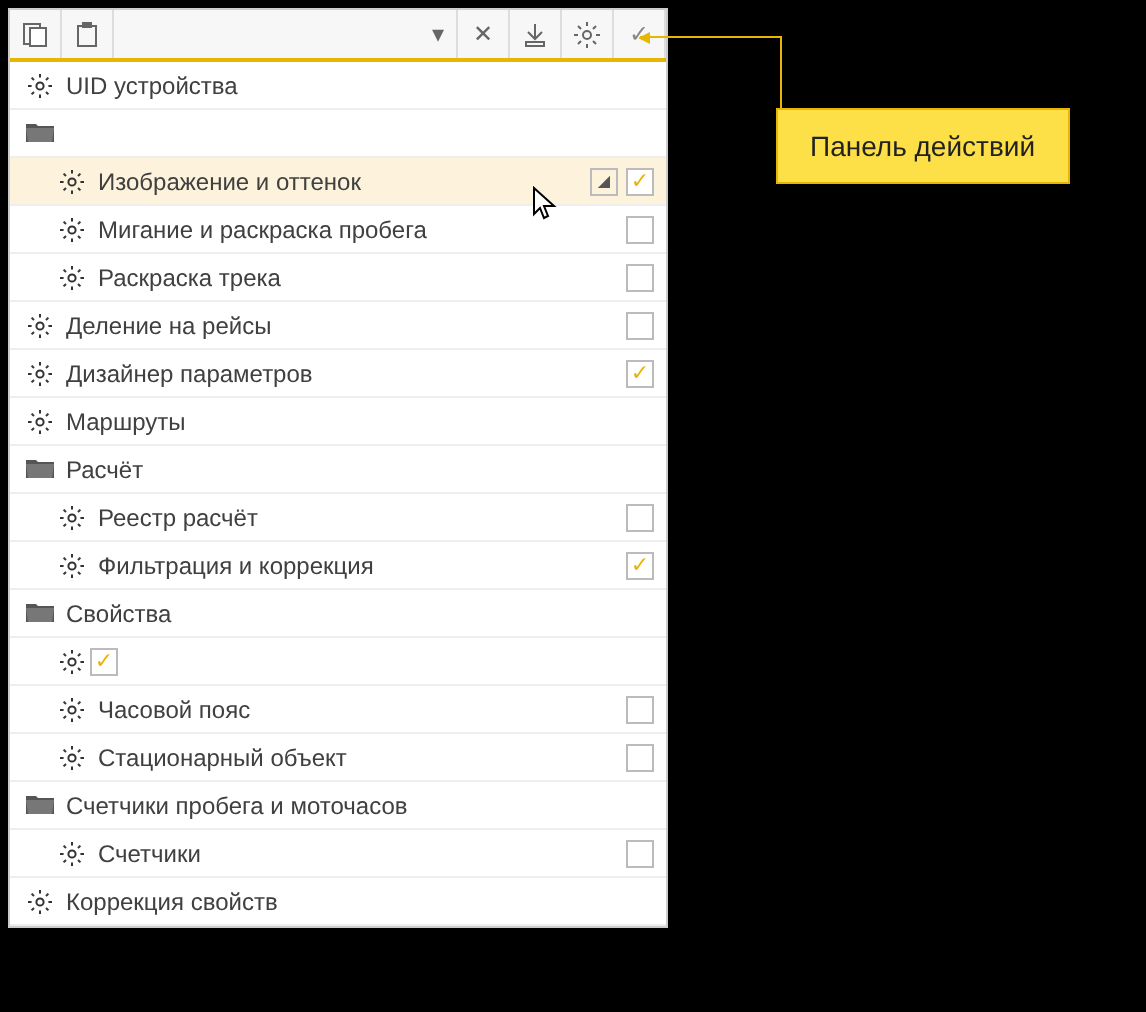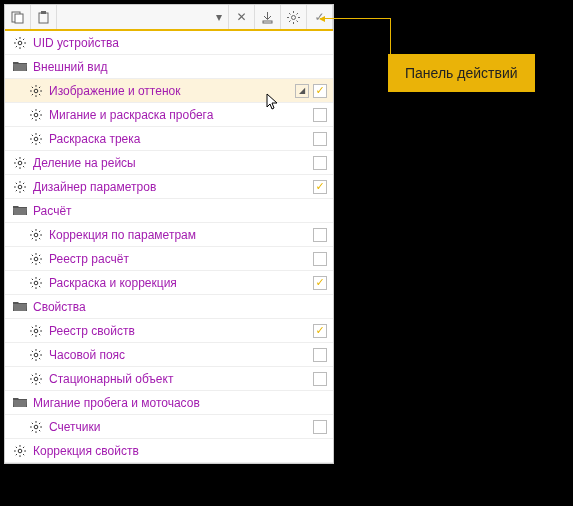--- a/index.html
+++ b/index.html
@@ -58,21 +58,21 @@
     width: 18px;
     display: flex;
     align-items: center;
     justify-content: center;
     margin-left: 6px;
     color: #444;
   }
   .row .label {
     flex: 1;
     padding-left: 4px;
-    color: #a21caf;
+    color: #404040;
     white-space: nowrap;
     overflow: hidden;
   }
   .row .cb {
     width: 14px; height: 14px;
     border: 1px solid #bbb;
     background: #fff;
     display: flex;
     align-items: center;
     justify-content: center;
@@ -102,21 +102,21 @@
     content: "";
     position: absolute;
     left: -4px; top: -3px;
     border: 3px solid transparent;
     border-right: 6px solid #e8b500;
   }
   .callout-box {
     position: absolute;
     left: 388px; top: 54px;
     border: 1px solid #e8b500;
-    background: #eab308;
+    background: #fde047;
     padding: 10px 16px;
     font-size: 14px;
     color: #222;
   }
   .callout-conn {
     position: absolute;
     left: 390px; top: 18px;
     width: 1px; height: 36px;
     background: #e8b500;
   }
@@ -180,21 +180,20 @@
         </span>
         <span class="label">UID устройства</span>
       </li>
       <li class="row">
         <span class="icon-cell">
           <svg width="14" height="11" viewBox="0 0 14 11">
             <path d="M0 1h5l1 1h8v8H0z" fill="#555"></path>
             <path d="M0 3h14l-1 7H1z" fill="#777"></path>
           </svg>
         </span>
-        <span class="label">Внешний вид</span>
       </li>
       <li class="row indent sel">
         <span class="icon-cell">
           <svg width="12" height="12" viewBox="0 0 12 12">
             <circle cx="6" cy="6" r="1.8" fill="none" stroke="#333" stroke-width="1"></circle>
             <path d="M6 0v1.8M6 10.2V12M0 6h1.8M10.2 6H12M1.8 1.8l1.2 1.2M9 9l1.2 1.2M10.2 1.8L9 3M3 9l-1.2 1.2" stroke="#333" stroke-width="1"></path>
           </svg>
         </span>
         <span class="label">Изображение и оттенок</span>
         <span class="dd">◢</span>
@@ -235,74 +234,72 @@
           <svg width="12" height="12" viewBox="0 0 12 12">
             <circle cx="6" cy="6" r="1.8" fill="none" stroke="#333" stroke-width="1"></circle>
             <path d="M6 0v1.8M6 10.2V12M0 6h1.8M10.2 6H12M1.8 1.8l1.2 1.2M9 9l1.2 1.2M10.2 1.8L9 3M3 9l-1.2 1.2" stroke="#333" stroke-width="1"></path>
           </svg>
         </span>
         <span class="label">Дизайнер параметров</span>
         <span class="cb">✓</span>
       </li>
       <li class="row">
         <span class="icon-cell">
+          <svg width="12" height="12" viewBox="0 0 12 12">
+            <circle cx="6" cy="6" r="1.8" fill="none" stroke="#333" stroke-width="1"></circle>
+            <path d="M6 0v1.8M6 10.2V12M0 6h1.8M10.2 6H12M1.8 1.8l1.2 1.2M9 9l1.2 1.2M10.2 1.8L9 3M3 9l-1.2 1.2" stroke="#333" stroke-width="1"></path>
+          </svg>
+        </span>
+        <span class="label">Маршруты</span>
+      </li>
+      <li class="row">
+        <span class="icon-cell">
           <svg width="14" height="11" viewBox="0 0 14 11">
             <path d="M0 1h5l1 1h8v8H0z" fill="#555"></path>
             <path d="M0 3h14l-1 7H1z" fill="#777"></path>
           </svg>
         </span>
         <span class="label">Расчёт</span>
       </li>
       <li class="row indent">
         <span class="icon-cell">
           <svg width="12" height="12" viewBox="0 0 12 12">
             <circle cx="6" cy="6" r="1.8" fill="none" stroke="#333" stroke-width="1"></circle>
             <path d="M6 0v1.8M6 10.2V12M0 6h1.8M10.2 6H12M1.8 1.8l1.2 1.2M9 9l1.2 1.2M10.2 1.8L9 3M3 9l-1.2 1.2" stroke="#333" stroke-width="1"></path>
           </svg>
         </span>
-        <span class="label">Коррекция по параметрам</span>
-        <span class="cb"></span>
-      </li>
-      <li class="row indent">
-        <span class="icon-cell">
-          <svg width="12" height="12" viewBox="0 0 12 12">
-            <circle cx="6" cy="6" r="1.8" fill="none" stroke="#333" stroke-width="1"></circle>
-            <path d="M6 0v1.8M6 10.2V12M0 6h1.8M10.2 6H12M1.8 1.8l1.2 1.2M9 9l1.2 1.2M10.2 1.8L9 3M3 9l-1.2 1.2" stroke="#333" stroke-width="1"></path>
-          </svg>
-        </span>
         <span class="label">Реестр расчёт</span>
         <span class="cb"></span>
       </li>
       <li class="row indent">
         <span class="icon-cell">
           <svg width="12" height="12" viewBox="0 0 12 12">
             <circle cx="6" cy="6" r="1.8" fill="none" stroke="#333" stroke-width="1"></circle>
             <path d="M6 0v1.8M6 10.2V12M0 6h1.8M10.2 6H12M1.8 1.8l1.2 1.2M9 9l1.2 1.2M10.2 1.8L9 3M3 9l-1.2 1.2" stroke="#333" stroke-width="1"></path>
           </svg>
         </span>
-        <span class="label">Раскраска и коррекция</span>
+        <span class="label">Фильтрация и коррекция</span>
         <span class="cb">✓</span>
       </li>
       <li class="row">
         <span class="icon-cell">
           <svg width="14" height="11" viewBox="0 0 14 11">
             <path d="M0 1h5l1 1h8v8H0z" fill="#555"></path>
             <path d="M0 3h14l-1 7H1z" fill="#777"></path>
           </svg>
         </span>
         <span class="label">Свойства</span>
       </li>
       <li class="row indent">
         <span class="icon-cell">
           <svg width="12" height="12" viewBox="0 0 12 12">
             <circle cx="6" cy="6" r="1.8" fill="none" stroke="#333" stroke-width="1"></circle>
             <path d="M6 0v1.8M6 10.2V12M0 6h1.8M10.2 6H12M1.8 1.8l1.2 1.2M9 9l1.2 1.2M10.2 1.8L9 3M3 9l-1.2 1.2" stroke="#333" stroke-width="1"></path>
           </svg>
         </span>
-        <span class="label">Реестр свойств</span>
         <span class="cb">✓</span>
       </li>
       <li class="row indent">
         <span class="icon-cell">
           <svg width="12" height="12" viewBox="0 0 12 12">
             <circle cx="6" cy="6" r="1.8" fill="none" stroke="#333" stroke-width="1"></circle>
             <path d="M6 0v1.8M6 10.2V12M0 6h1.8M10.2 6H12M1.8 1.8l1.2 1.2M9 9l1.2 1.2M10.2 1.8L9 3M3 9l-1.2 1.2" stroke="#333" stroke-width="1"></path>
           </svg>
         </span>
         <span class="label">Часовой пояс</span>
@@ -318,21 +315,21 @@
         <span class="label">Стационарный объект</span>
         <span class="cb"></span>
       </li>
       <li class="row">
         <span class="icon-cell">
           <svg width="14" height="11" viewBox="0 0 14 11">
             <path d="M0 1h5l1 1h8v8H0z" fill="#555"></path>
             <path d="M0 3h14l-1 7H1z" fill="#777"></path>
           </svg>
         </span>
-        <span class="label">Мигание пробега и моточасов</span>
+        <span class="label">Счетчики пробега и моточасов</span>
       </li>
       <li class="row indent">
         <span class="icon-cell">
           <svg width="12" height="12" viewBox="0 0 12 12">
             <circle cx="6" cy="6" r="1.8" fill="none" stroke="#333" stroke-width="1"></circle>
             <path d="M6 0v1.8M6 10.2V12M0 6h1.8M10.2 6H12M1.8 1.8l1.2 1.2M9 9l1.2 1.2M10.2 1.8L9 3M3 9l-1.2 1.2" stroke="#333" stroke-width="1"></path>
           </svg>
         </span>
         <span class="label">Счетчики</span>
         <span class="cb"></span>

